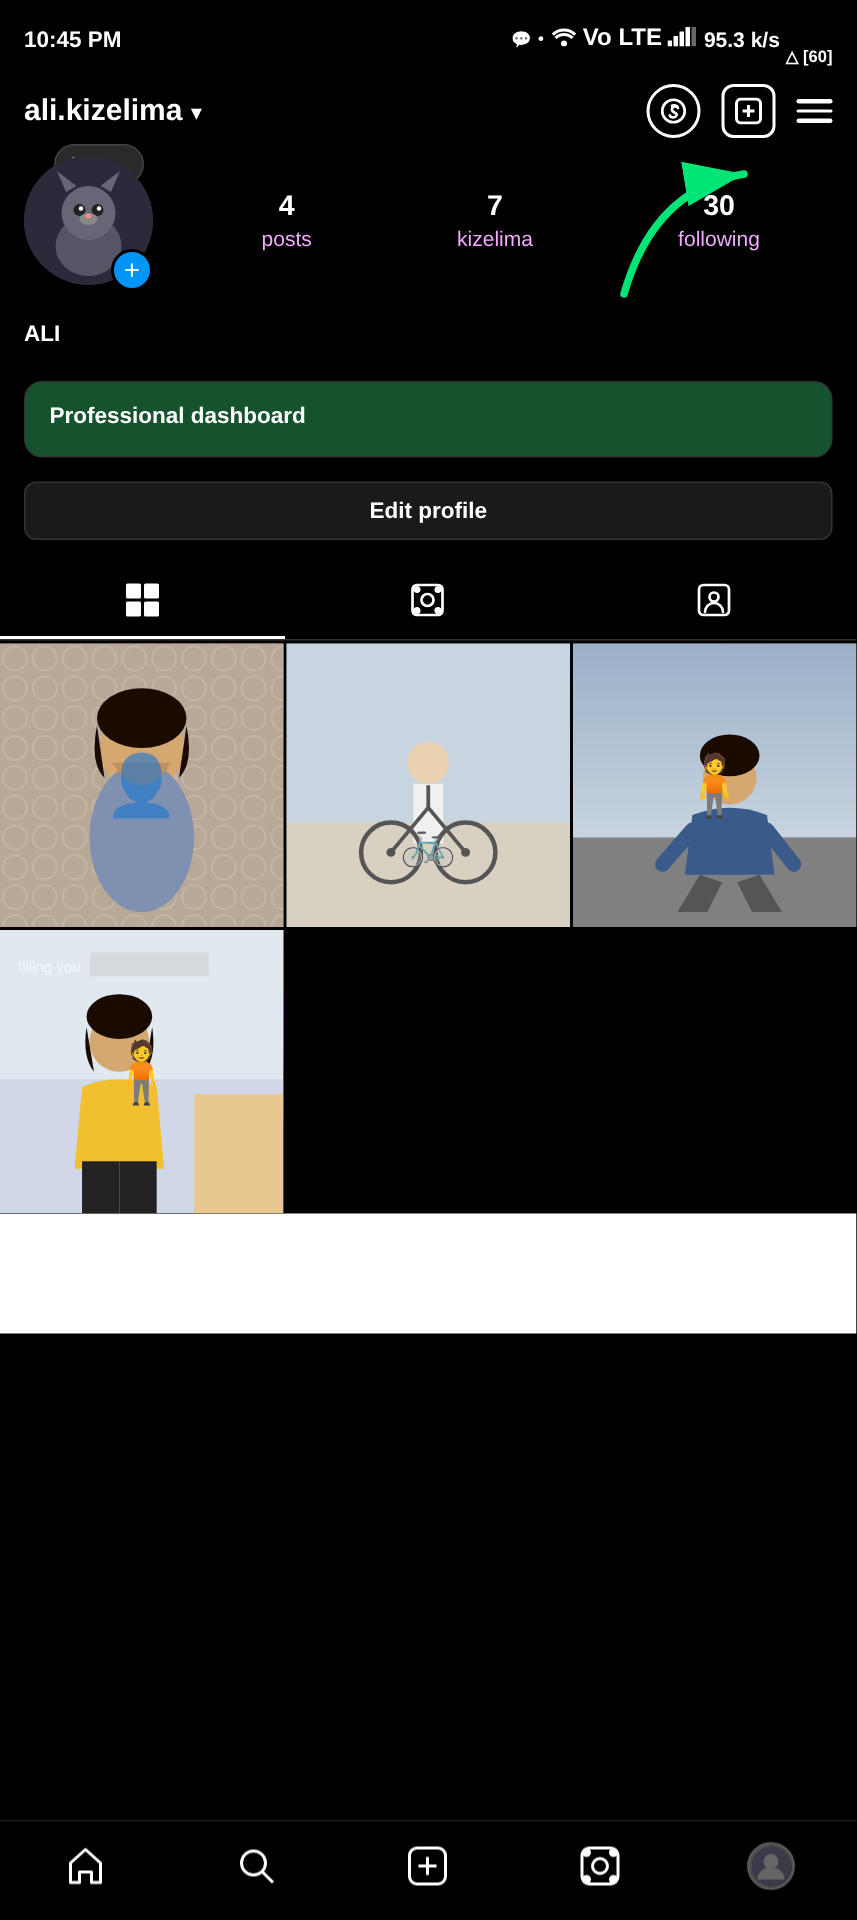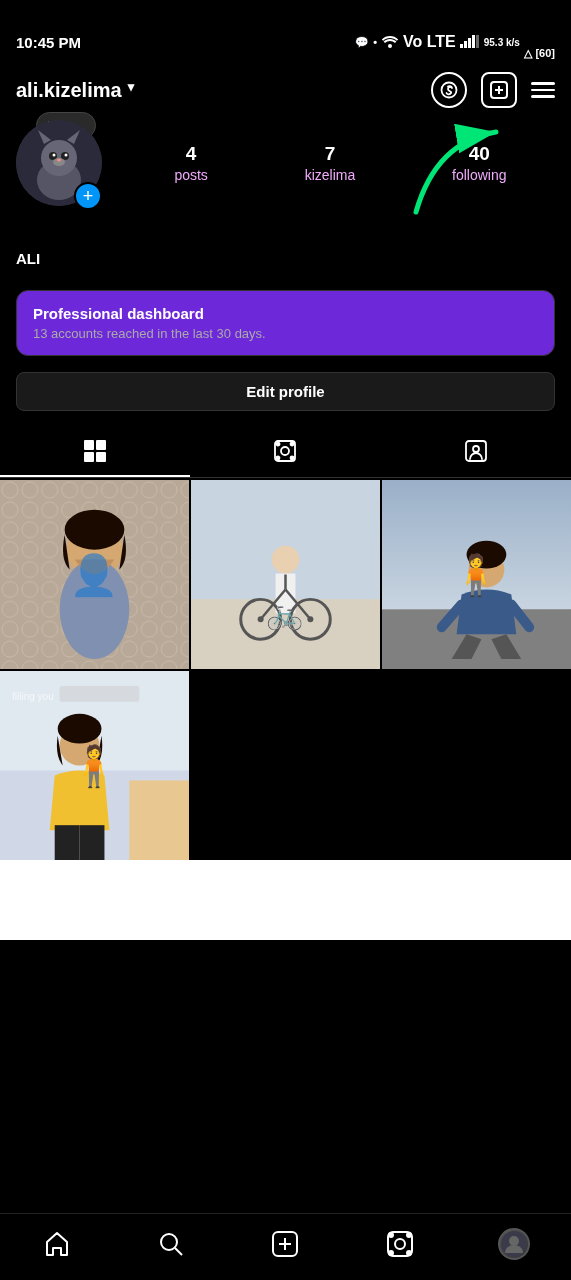--- a/index.html
+++ b/index.html
@@ -12,41 +12,42 @@
       min-height: 1280px;
       overflow-x: hidden;
       position: relative;
     }
 
     
     .status-bar {
       display: flex;
       justify-content: space-between;
       align-items: center;
-      padding: 24px 16px 4px;
+      padding: 8px 16px 4px;
       font-size: 14px;
       font-weight: 600;
     }
     .status-left { font-size: 15px; font-weight: 700; }
     .status-right {
       display: flex;
       align-items: center;
       gap: 4px;
       font-size: 11px;
     }
 
     
     .header {
       display: flex;
       justify-content: space-between;
       align-items: center;
       padding: 8px 16px 12px;
     }
     .username-row {
       display: flex;
+      align-items: center;
       gap: 6px;
       font-size: 20px;
       font-weight: 700;
     }
     .header-icons {
       display: flex;
       align-items: center;
       gap: 14px;
     }
     .header-icon-btn {
@@ -167,31 +168,30 @@
     }
 
     
     .bio-section {
       padding: 0 16px 12px;
     }
     .bio-name {
       font-size: 15px;
       font-weight: 700;
       margin-bottom: 3px;
-      margin-top: 20px;
     }
     .bio-text {
       font-size: 14px;
       color: #fff;
     }
 
     
     .dashboard-card {
       margin: 8px 16px 12px;
-      background: #6d28d9;
+      background: #14532d;
       border-radius: 12px;
       padding: 14px 16px;
       border: 1px solid #333;
     }
     .dashboard-title {
       font-size: 15px;
       font-weight: 700;
       margin-bottom: 4px;
     }
     .dashboard-subtitle {
@@ -379,21 +379,21 @@
     <span style="font-size:16px;">Vo LTE</span>
     <span>
       <svg width="20" height="13" viewBox="0 0 20 13" fill="white">
         <rect x="0" y="9" width="3" height="4"></rect>
         <rect x="4" y="6" width="3" height="7"></rect>
         <rect x="8" y="3" width="3" height="10"></rect>
         <rect x="12" y="0" width="3" height="13"></rect>
         <rect x="16" y="0" width="3" height="13" fill="#666"></rect>
       </svg>
     </span>
-    <span style="font-size:10px;">95.3 k/s</span>
+    <span style="font-size:14px;">95.3 k/s</span>
     <span style="font-size:11px;margin-top:23px;">
       △ [<span>60</span>]
     </span>
   </div>
 </div>
 
 <div style="position:relative;">
   <div class="header">
     <div class="username-row">
       <span style="font-size:20px;font-weight:700;">ali.kizelima</span>
@@ -468,34 +468,33 @@
     <div class="stats-container">
       <div class="stat-item">
         <span class="stat-number">4</span>
         <span class="stat-label">posts</span>
       </div>
       <div class="stat-item">
         <span class="stat-number">7</span>
         <span class="stat-label">kizelima</span>
       </div>
       <div class="stat-item">
-        <span class="stat-number">40</span>
+        <span class="stat-number">30</span>
         <span class="stat-label">following</span>
       </div>
     </div>
   </div>
 </div>
 
 <div class="bio-section">
   <div class="bio-name">ALI</div>
 </div>
 
 <div class="dashboard-card">
   <div class="dashboard-title">Professional dashboard</div>
-  <div class="dashboard-subtitle">13 accounts reached in the last 30 days.</div>
 </div>
 
 <div class="action-buttons">
   <button class="action-btn">Edit profile</button>
 </div>
 
 <div class="tabs-row">
   <div class="tab-item active">
     <svg width="24" height="24" viewBox="0 0 24 24" fill="white">
       <rect x="1" y="1" width="10" height="10" rx="1"></rect>

